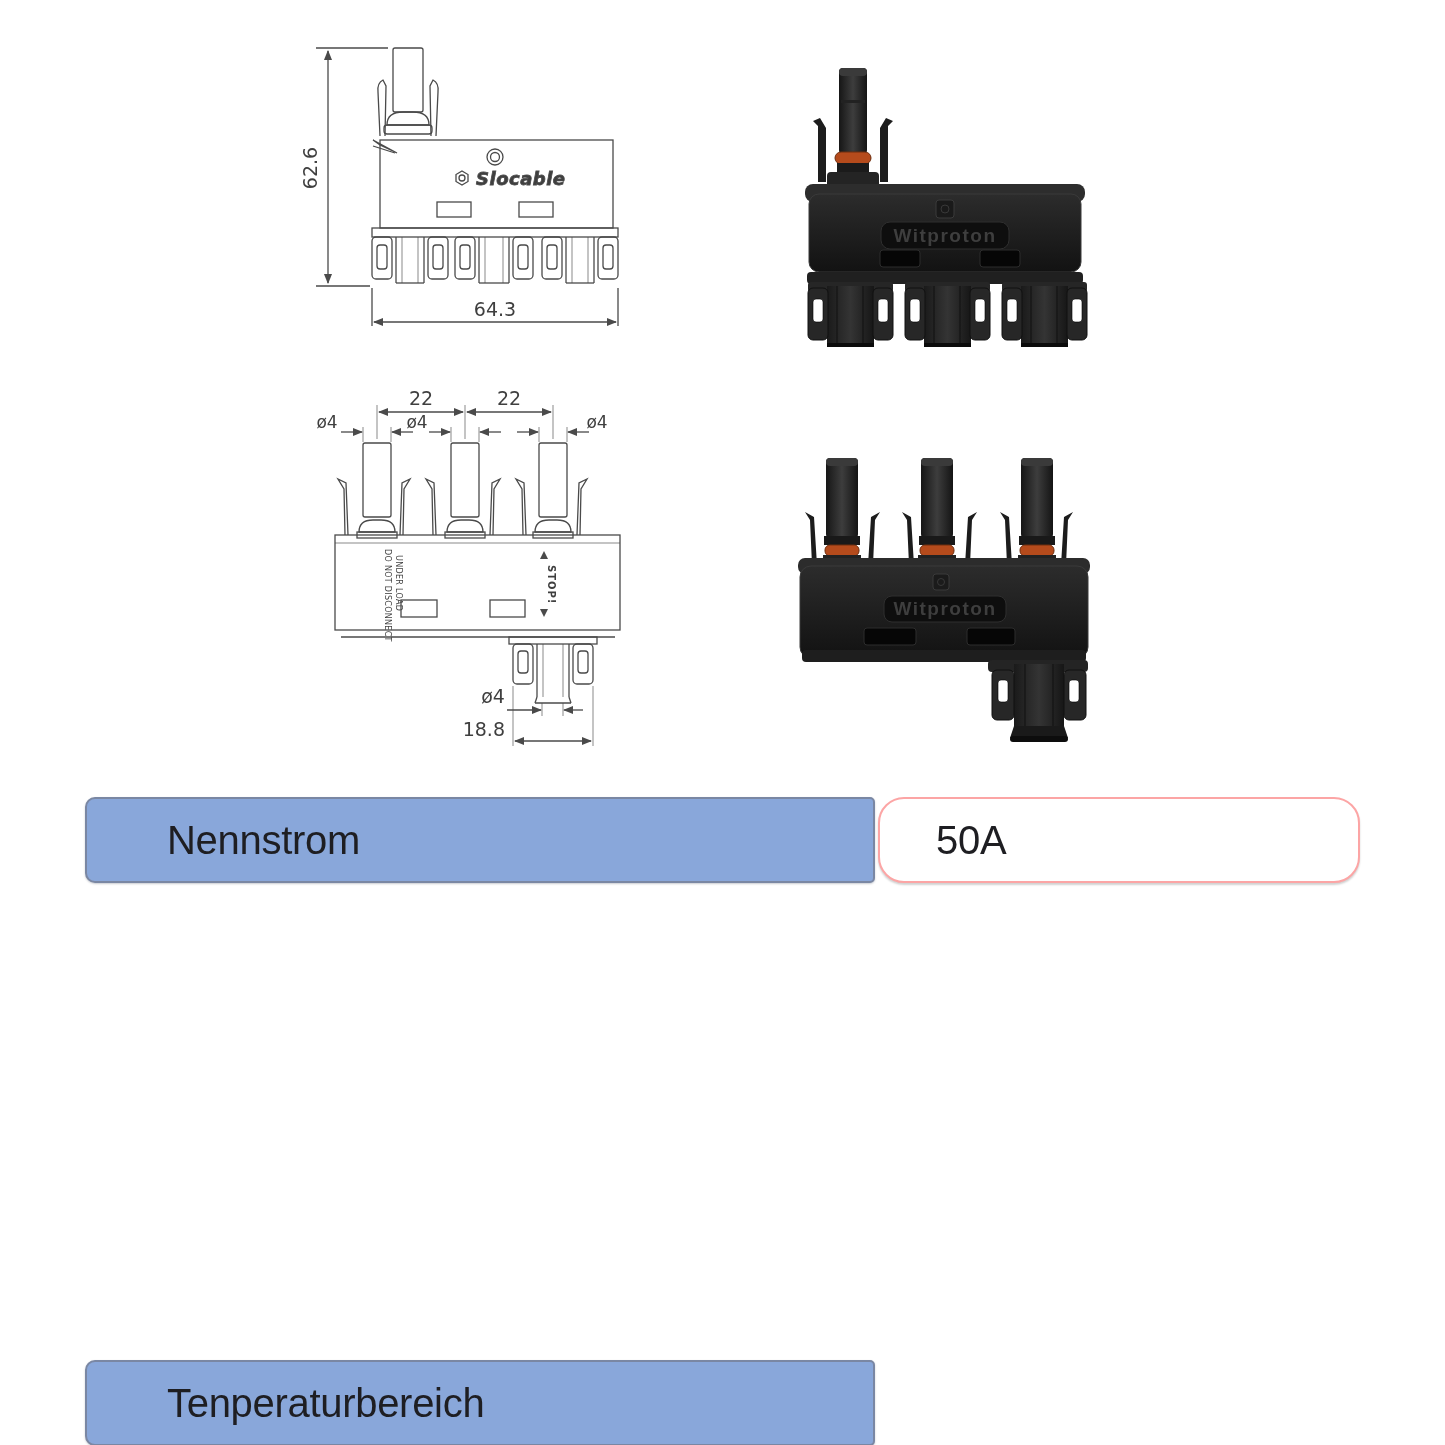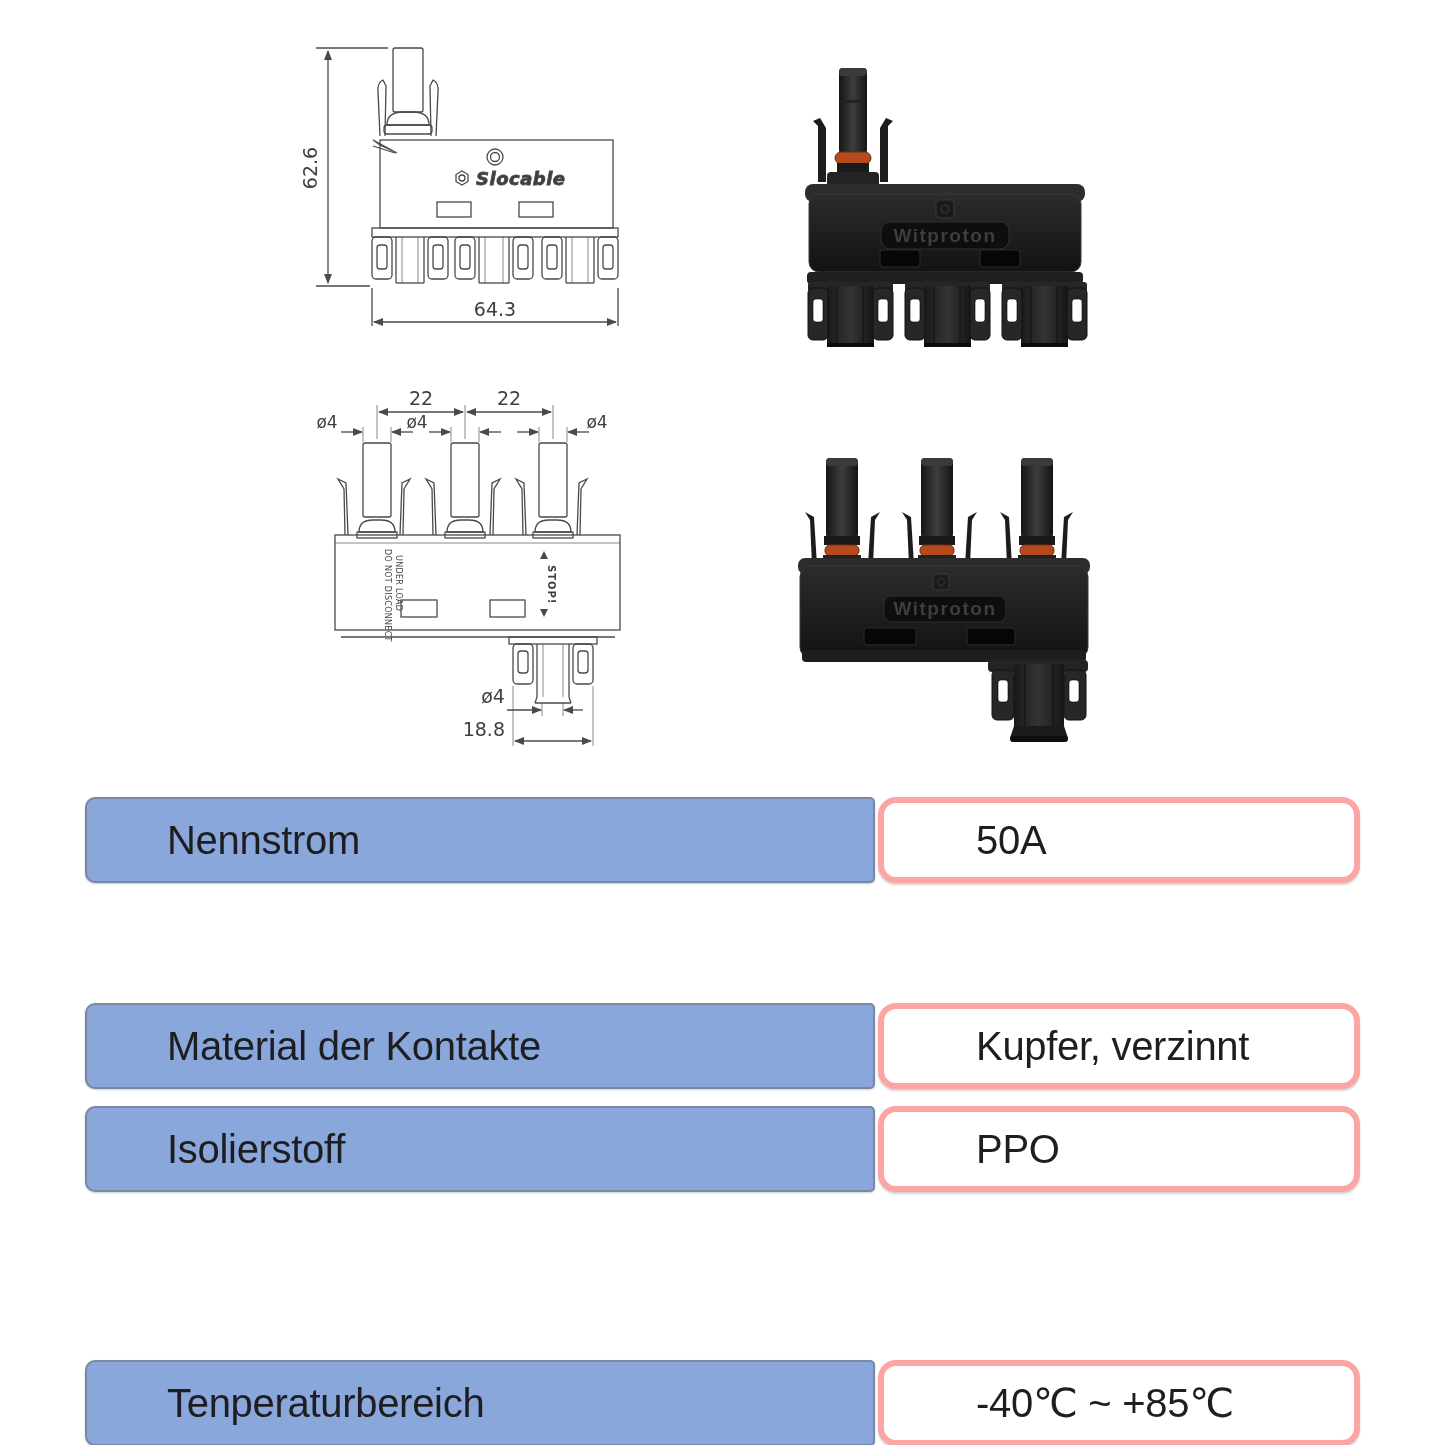--- a/index.html
+++ b/index.html
@@ -41,22 +41,22 @@
     font-size:40px;letter-spacing:-0.3px;color:#1e1e22;
   }
   .spec-label{
     left:0;width:790px;background:#89a7da;
     border:2px solid #7a87a3;border-radius:10px 5px 5px 10px;
     padding-left:80px;
     box-shadow:0 1px 2px rgba(40,50,70,.25);
   }
   .spec-value{
     left:793px;width:482px;background:#ffffff;
-    border:6px solid #fca5a5;border-radius:18px;
-    padding-left:92px;
+    border:2px solid #fca5a5;border-radius:26px;
+    padding-left:56px;
     font-family:"Liberation Sans","DejaVu Sans",sans-serif;
     box-shadow:0 2px 2px rgba(0,0,0,.18);
   }
 </style>
 </head>
 <body>
 
 <div class="canvas">
 
   <svg id="side-view" class="fig tech" width="335" height="305" viewBox="0 0 335 305">
@@ -381,44 +381,25 @@
     <div class="spec-row" style="top:797px">
       <div class="spec-cell spec-label">
         <span>Nennstrom</span>
       </div>
       <div class="spec-cell spec-value">
         <span>50A</span>
       </div>
     </div>
 
 
-    <div class="spec-row" style="top:1003px">
-      <div class="spec-cell spec-label">
-        <span>Material der Kontakte</span>
-      </div>
-      <div class="spec-cell spec-value">
-        <span>Kupfer, verzinnt</span>
-      </div>
-    </div>
-
-    <div class="spec-row" style="top:1106px">
-      <div class="spec-cell spec-label">
-        <span>Isolierstoff</span>
-      </div>
-      <div class="spec-cell spec-value">
-        <span>PPO</span>
-      </div>
-    </div>
+
 
     <div class="spec-row" style="top:1209px">
     </div>
 
     <div class="spec-row" style="top:1360px">
       <div class="spec-cell spec-label">
         <span>Tenperaturbereich</span>
       </div>
-      <div class="spec-cell spec-value">
-        <span>-40℃ ~ +85℃</span>
-      </div>
     </div>
 
   </div>
 </div>
 
 </body></html>

